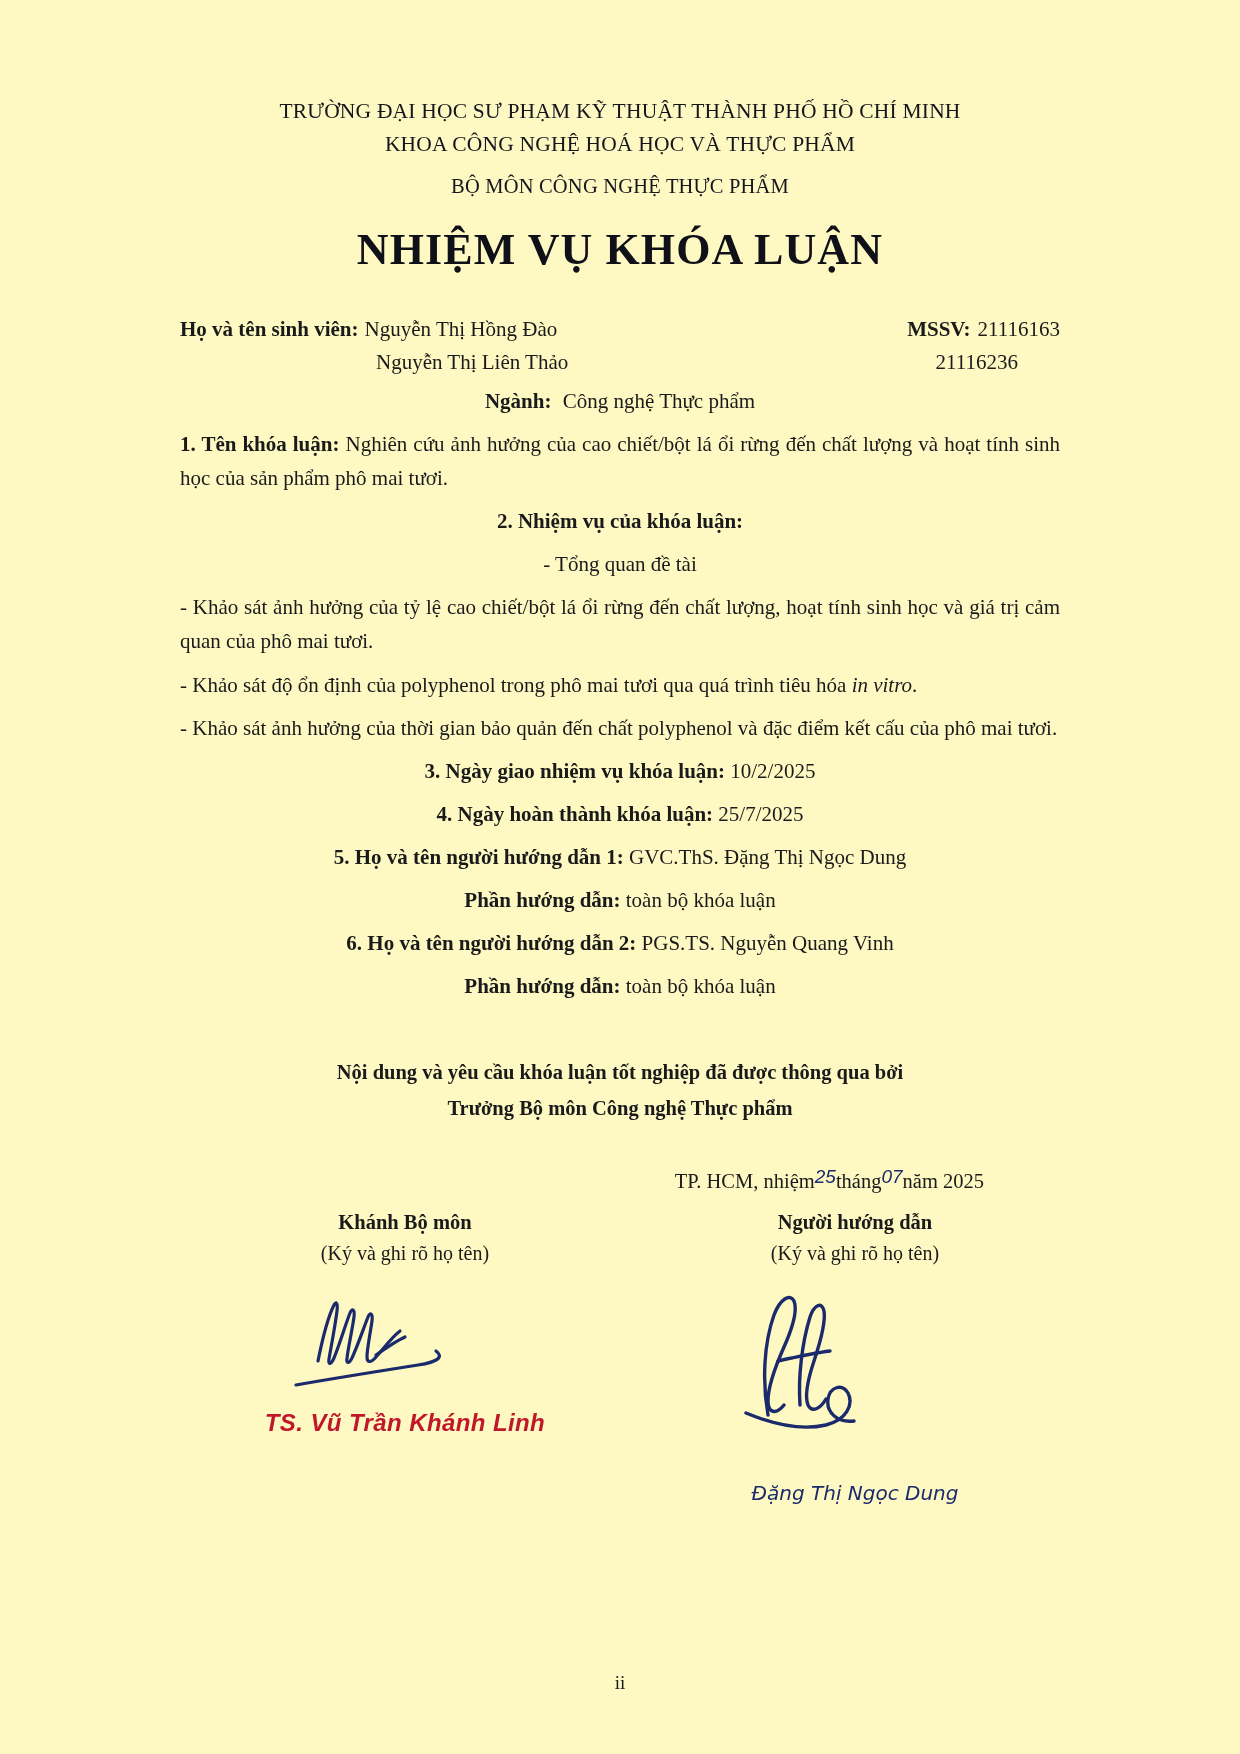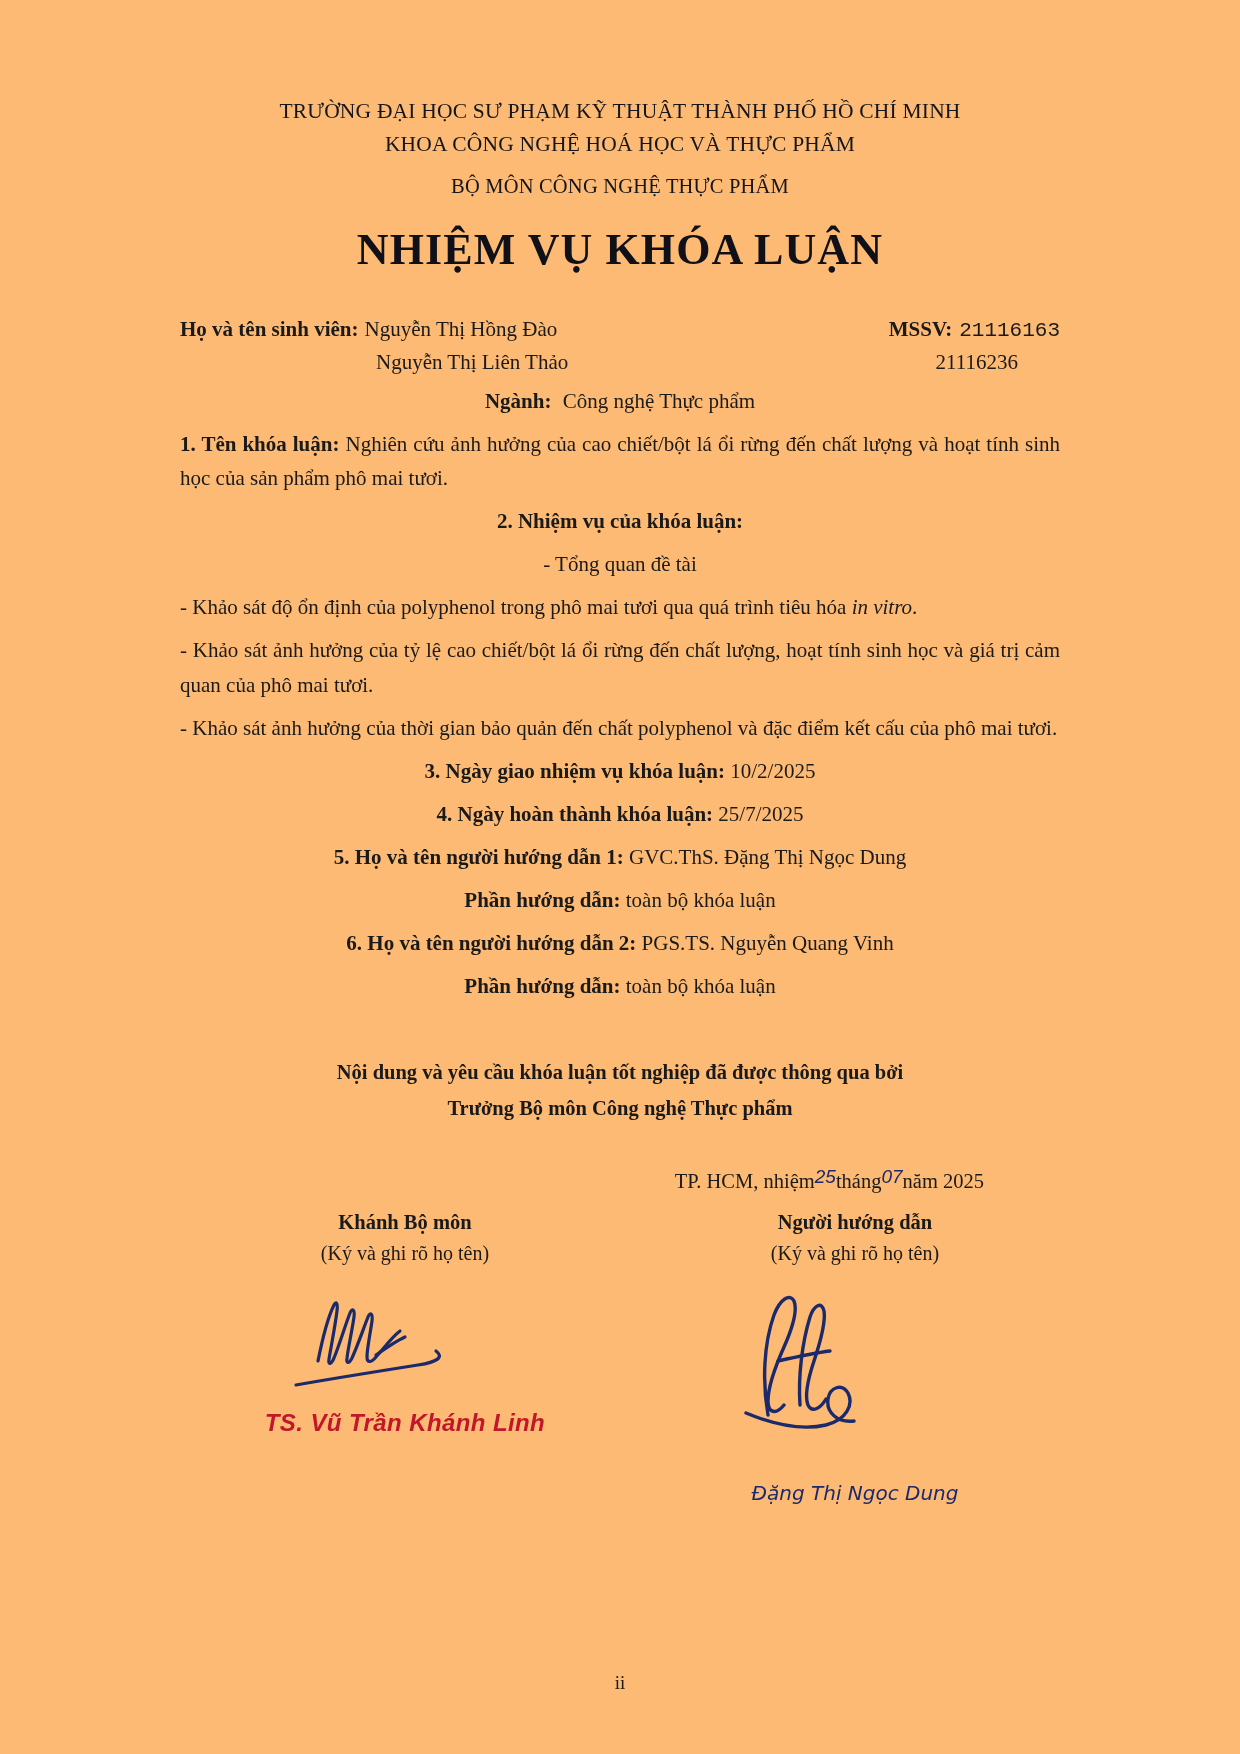--- a/index.html
+++ b/index.html
@@ -13,21 +13,21 @@
     position: relative;
     font-family: "Liberation Serif", serif;
     color: #1a1a1a;
     overflow: hidden;
   }
   .page {
     position: absolute;
     left: 0; top: 0;
     width: 1240px;
     height: 1754px;
-    background: #fdba74;
+    background: #fef9c3;
   }
   .content {
     position: absolute;
     left: 180px;
     top: 95px;
     width: 880px;
   }
   
   .header {
     text-align: center;
@@ -167,21 +167,21 @@
       <div class="hdr-line l3">BỘ MÔN CÔNG NGHỆ THỰC PHẨM</div>
     </div>
 
     <div class="doc-title">NHIỆM VỤ KHÓA LUẬN</div>
 
     <div class="row-student">
       <span class="lbl">Họ và tên sinh viên:</span>
       <span class="nm">Nguyễn Thị Hồng Đào</span>
       <span class="spacer"></span>
       <span class="mssv">MSSV:</span>
-      <span class="mssv mssv-val" style="margin-left:7px;font-family:Liberation Mono, monospace;">21116163</span>
+      <span class="mssv mssv-val" style="margin-left:7px;">21116163</span>
     </div>
 
     <div class="row-student2">
       <span class="indent"></span>
       <span>Nguyễn Thị Liên Thảo</span>
       <span class="spacer"></span>
       <span class="num">21116236</span>
     </div>
 
     <div class="line">
@@ -191,24 +191,24 @@
 
     <div class="line just">
       <b>1. Tên khóa luận:</b><span> Nghiên cứu ảnh hưởng của cao chiết/bột lá ổi rừng đến chất lượng và hoạt tính sinh học của sản phẩm phô mai tươi.</span>
     </div>
 
     <div class="line">
       <b>2. Nhiệm vụ của khóa luận:</b>
     </div>
 
     <div class="line">- Tổng quan đề tài</div>
+    <div class="line just">- Khảo sát ảnh hưởng của tỷ lệ cao chiết/bột lá ổi rừng đến chất lượng, hoạt tính sinh học và giá trị cảm quan của phô mai tươi.</div>
     <div class="line just">
       <span>- Khảo sát độ ổn định của polyphenol trong phô mai tươi qua quá trình tiêu hóa </span><span class="ital">in vitro</span><span>.</span>
     </div>
-    <div class="line just">- Khảo sát ảnh hưởng của tỷ lệ cao chiết/bột lá ổi rừng đến chất lượng, hoạt tính sinh học và giá trị cảm quan của phô mai tươi.</div>
     <div class="line just">- Khảo sát ảnh hưởng của thời gian bảo quản đến chất polyphenol và đặc điểm kết cấu của phô mai tươi.</div>
 
     <div class="line">
       <b>3. Ngày giao nhiệm vụ khóa luận:</b><span> 10/2/2025</span>
     </div>
     <div class="line">
       <b>4. Ngày hoàn thành khóa luận:</b><span> 25/7/2025</span>
     </div>
     <div class="line">
       <b>5. Họ và tên người hướng dẫn 1:</b><span> GVC.ThS. Đặng Thị Ngọc Dung</span>

